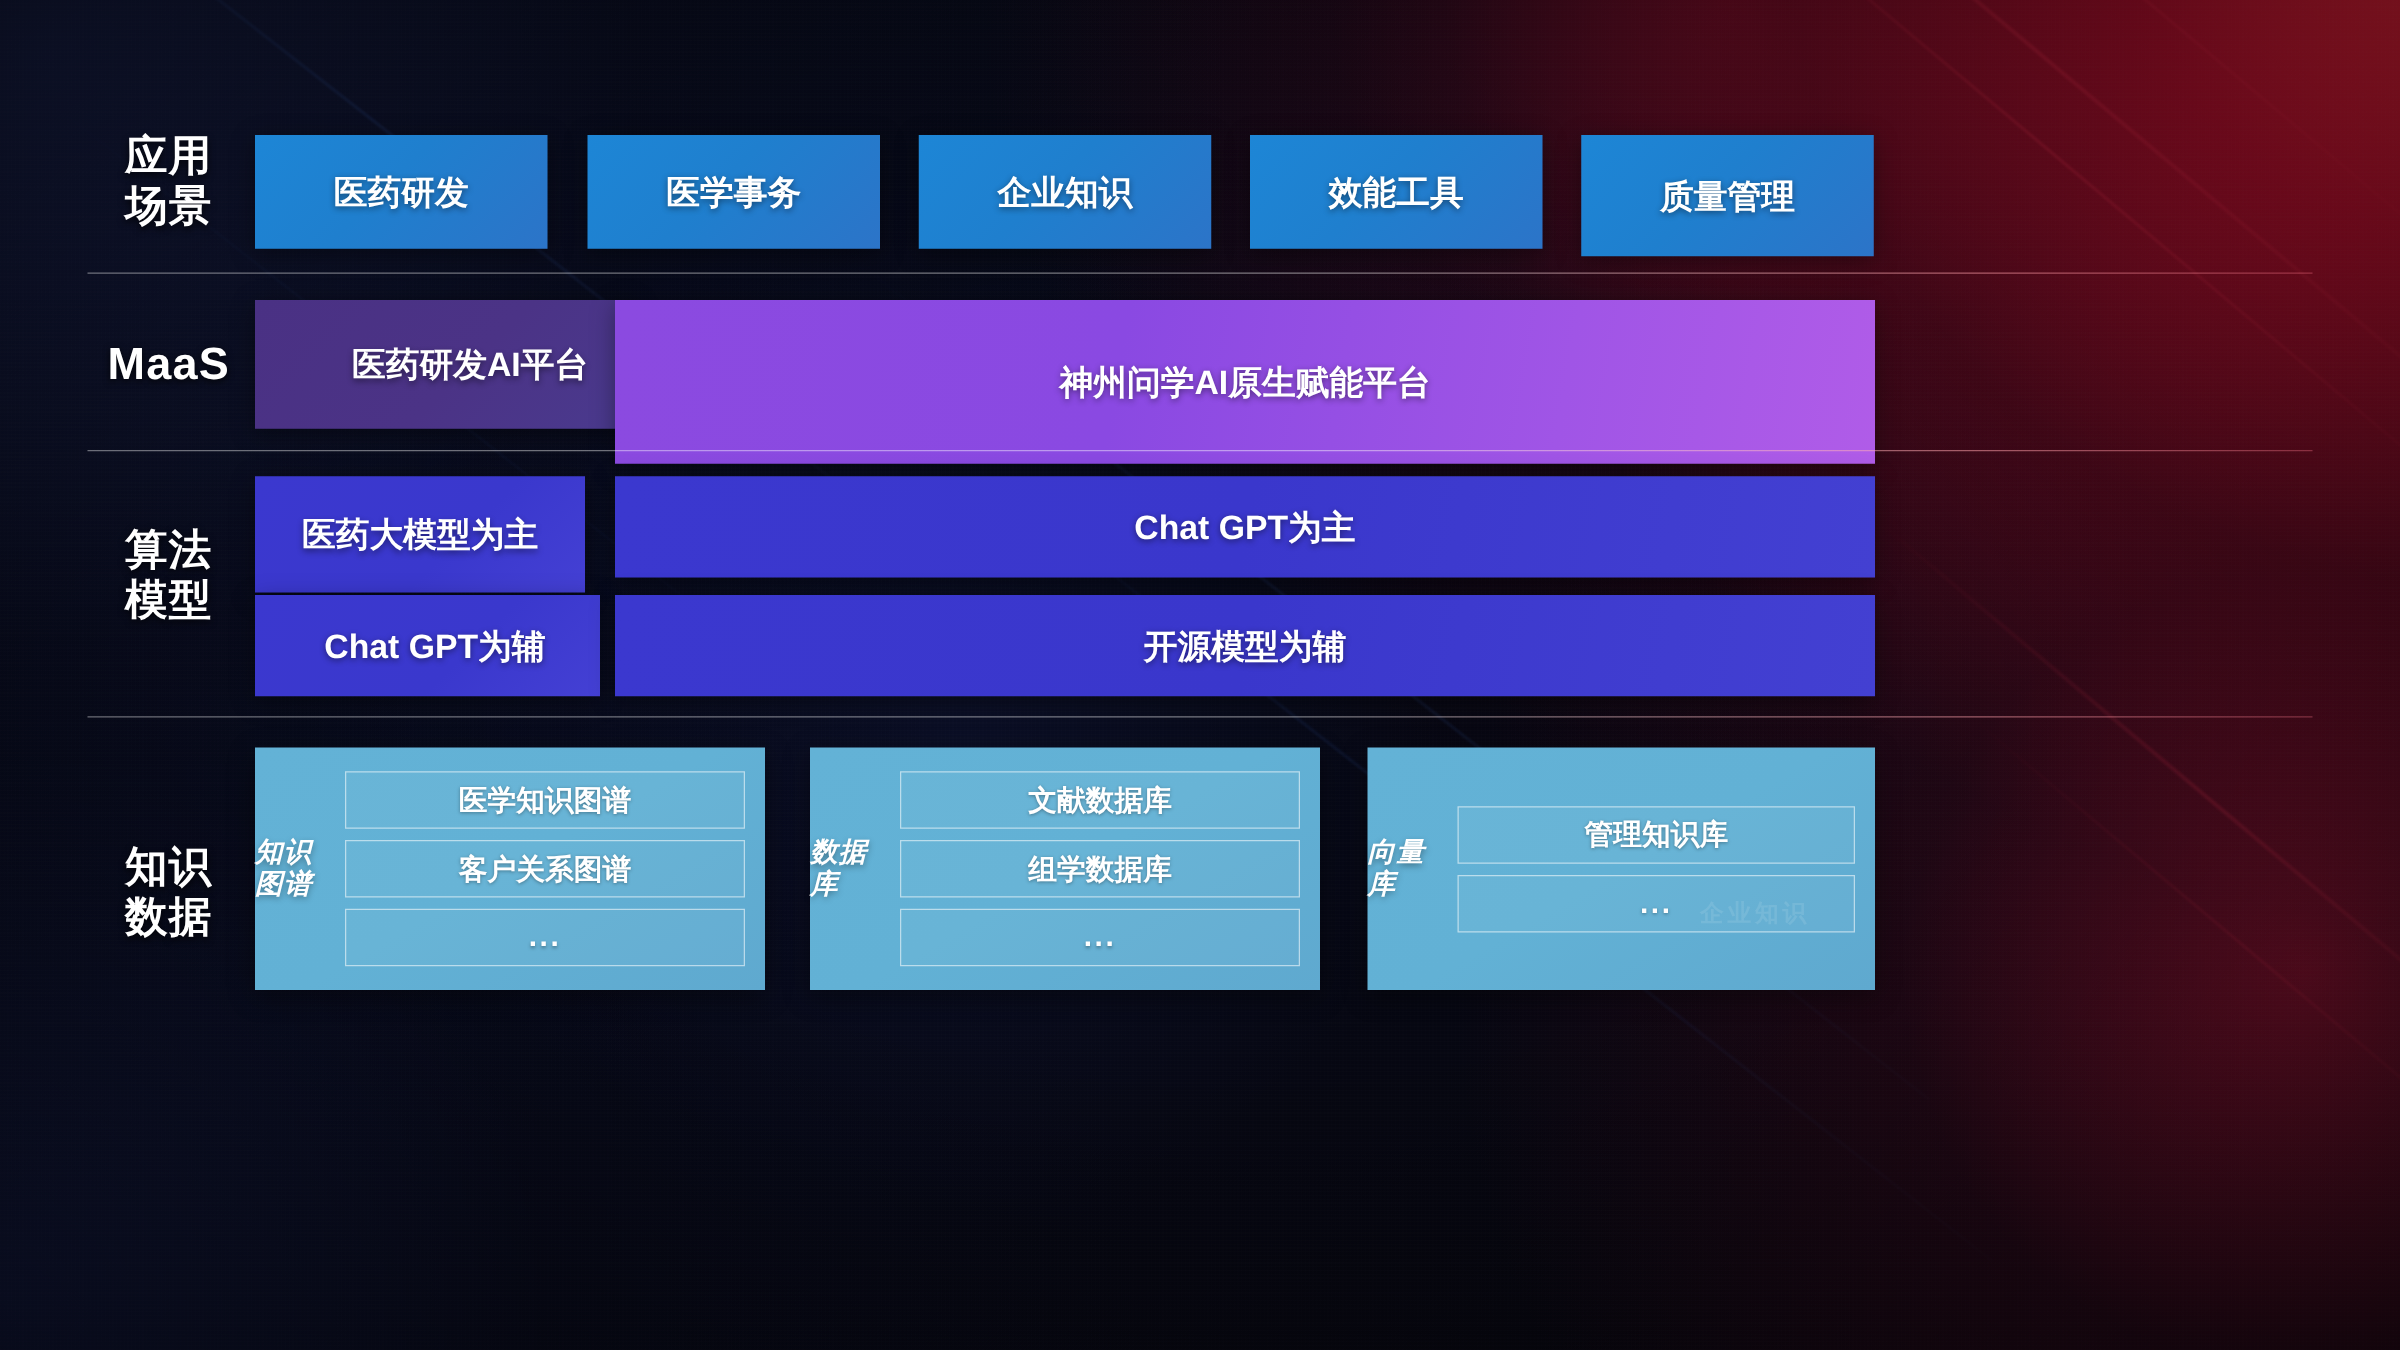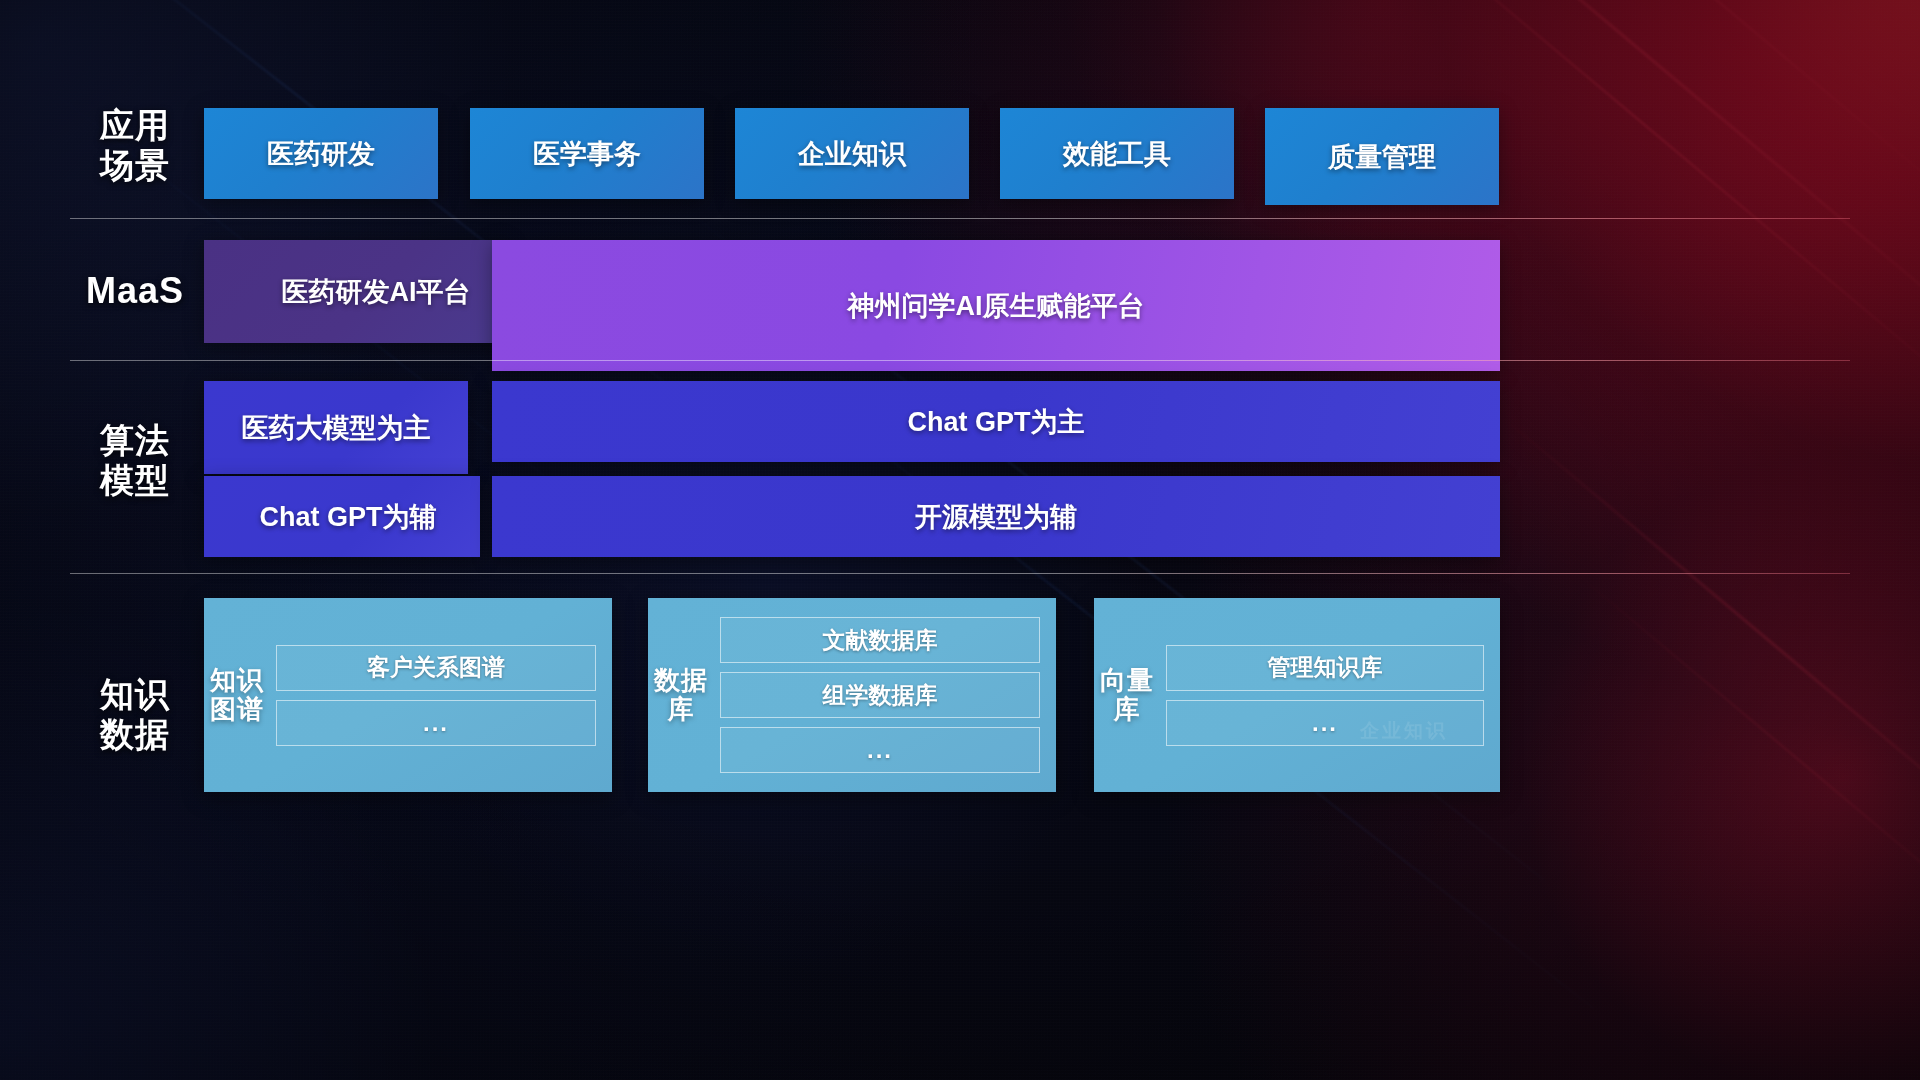--- a/index.html
+++ b/index.html
@@ -83,23 +83,24 @@
   }
   .kpanel{
     position:absolute;
     background:linear-gradient(150deg,#63b2d6 0%,#62b1d5 50%,#5fa9cf 100%);
     display:flex;align-items:stretch;
     box-shadow:0 5px 20px rgba(0,0,0,.38);
   }
   .kpanel .ktitle{
     width:66px;flex:0 0 66px;
     display:flex;align-items:center;justify-content:center;
-    color:#fff;font-weight:700;font-size:26px;line-height:1.12;
-    text-align:center;letter-spacing:1px;
+    color:#fff;font-weight:700;font-size:22px;line-height:1.12;
+    text-align:left;letter-spacing:1px;
     text-shadow:0 2px 5px rgba(0,0,0,.35);
+    font-style:italic;
   }
   .kpanel .kitems{
     flex:1;display:flex;flex-direction:column;justify-content:center;
     gap:9px;padding:14px 16px 14px 6px;
   }
   .kitem{
     height:44px;display:flex;align-items:center;justify-content:center;
     border:1px solid rgba(255,255,255,.55);
     color:#fff;font-weight:700;font-size:23px;
     background:rgba(255,255,255,.045);
@@ -161,20 +162,21 @@
     <div class="box algo-right" style="left:492px;top:476px;width:1008px;height:81px;">开源模型为辅</div>
 
     <div class="divider" style="top:573px;"></div>
 
     <div class="rowlabel" style="top:674px;font-size:34px;white-space:pre-line;">知识
 数据</div>
 
     <div class="kpanel" style="left:204px;top:598px;width:408px;height:194px;">
       <div class="ktitle">知识图谱</div>
       <div class="kitems">
+        <div class="kitem">医学知识图谱</div>
         <div class="kitem">客户关系图谱</div>
         <div class="kitem dots">...</div>
       </div>
     </div>
 
     <div class="kpanel" style="left:648px;top:598px;width:408px;height:194px;">
       <div class="ktitle">数据库</div>
       <div class="kitems">
         <div class="kitem">文献数据库</div>
         <div class="kitem">组学数据库</div>

